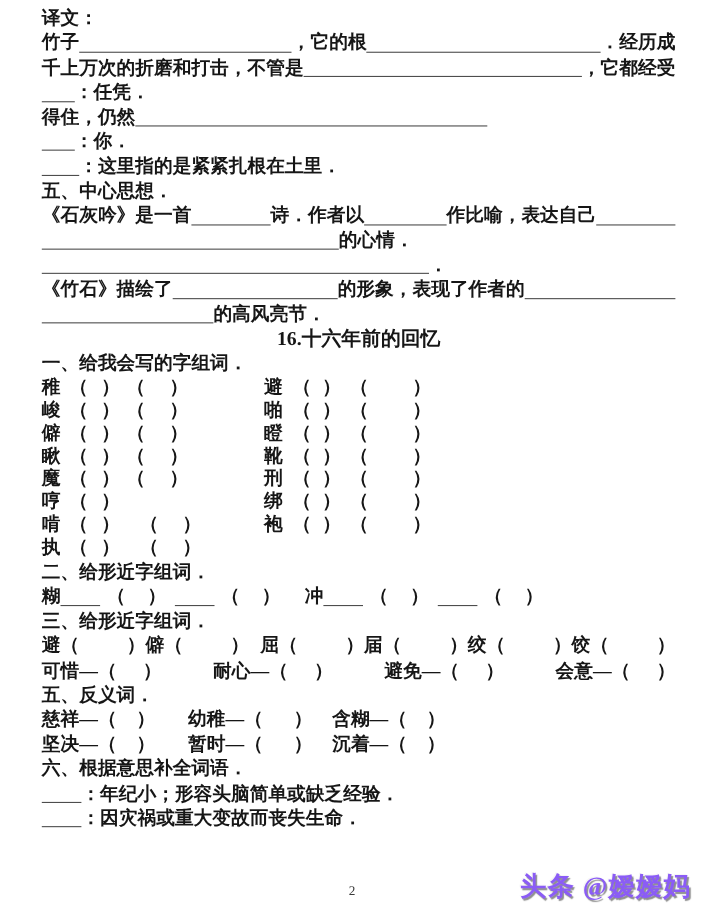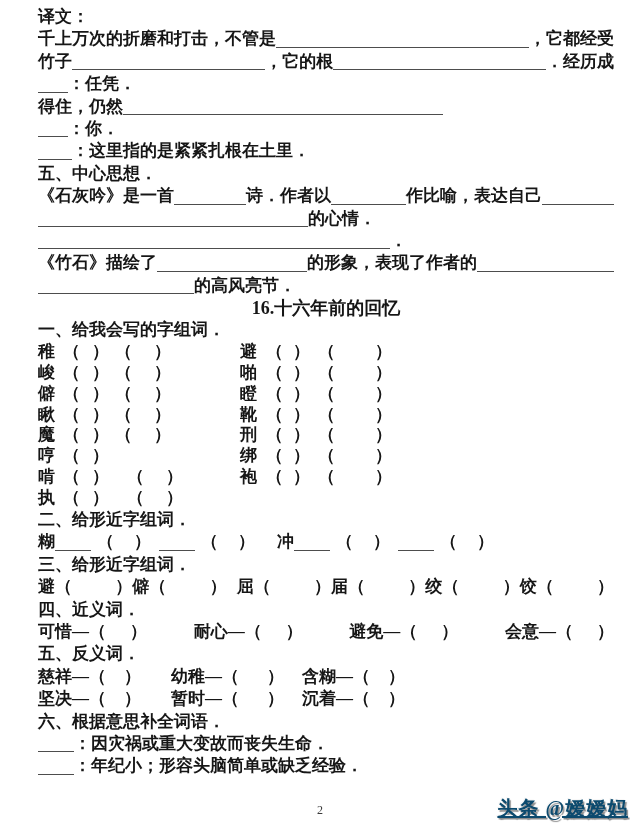--- a/index.html
+++ b/index.html
@@ -10,31 +10,31 @@
   .line.center { justify-content:center; }
   .line.title { font-size:18px; }
   .txt { display:inline-block; }
   .blank { display:inline-block; border-bottom:1.6px solid #4d4d4d; height:13px; align-self:flex-end; margin-bottom:3px; }
   .pgroup { display:inline-flex; justify-content:space-between; }
   .spacer { display:inline-block; }
   #word-grid .row { display:flex; align-items:baseline; height:20.9px; line-height:20.9px; font-size:17px; white-space:pre; }
   .cell-left { display:flex; align-items:baseline; width:202px; }
   .cell-right { display:flex; align-items:baseline; flex:1; }
   .footer-page { position:absolute; left:0; right:0; bottom:6px; text-align:center; font-size:12px; font-weight:400; color:#3a3a3a; }
-  .watermark { position:absolute; right:12px; bottom:2px; font-size:20px; letter-spacing:1px; color:#0c4a6e;
-               text-shadow:1.5px 1.5px 1px #8e8e8e, -1px -1px 0 #f6f6f6;text-decoration:underline; }
+  .watermark { position:absolute; right:12px; bottom:2px; font-size:24px; letter-spacing:1px; color:#8b5cf6;
+               text-shadow:1.5px 1.5px 1px #8e8e8e, -1px -1px 0 #f6f6f6; }
 </style>
 </head>
 <body>
 
 <div class="page">
   <div id="lines-top">
       <div class="line"><span class="txt">译文：</span></div>
+      <div class="line"><span class="txt">竹子</span><span class="blank" style="min-width: 150px; flex-grow: 1;"></span><span class="txt">，它的根</span><span class="blank" style="min-width: 160px; flex-grow: 1.1;"></span><span class="txt">．经历成</span></div>
       <div class="line"><span class="txt">千上万次的折磨和打击，不管是</span><span class="blank" style="min-width: 180px; flex-grow: 1;"></span><span class="txt">，它都经受</span></div>
-      <div class="line"><span class="txt">竹子</span><span class="blank" style="min-width: 150px; flex-grow: 1;"></span><span class="txt">，它的根</span><span class="blank" style="min-width: 160px; flex-grow: 1.1;"></span><span class="txt">．经历成</span></div>
       <div class="line"><span class="blank" style="min-width: 30px;"></span><span class="txt">：任凭．</span></div>
       <div class="line"><span class="txt">得住，仍然</span><span class="blank" style="min-width: 320px;"></span></div>
       <div class="line"><span class="blank" style="min-width: 30px;"></span><span class="txt">：你．</span></div>
       <div class="line"><span class="blank" style="min-width: 34px;"></span><span class="txt">：这里指的是紧紧扎根在土里．</span></div>
       <div class="line"><span class="txt">五、中心思想．</span></div>
       <div class="line"><span class="txt">《石灰吟》是一首</span><span class="blank" style="min-width: 72px;"></span><span class="txt">诗．作者以</span><span class="blank" style="min-width: 75px;"></span><span class="txt">作比喻，表达自己</span><span class="blank" style="min-width: 26px; flex-grow: 1;"></span></div>
       <div class="line"><span class="blank" style="min-width: 270px;"></span><span class="txt">的心情．</span></div>
       <div class="line"><span class="blank" style="min-width: 352px;"></span><span class="txt">．</span></div>
       <div class="line"><span class="txt">《竹石》描绘了</span><span class="blank" style="min-width: 150px;"></span><span class="txt">的形象，表现了作者的</span><span class="blank" style="min-width: 48px; flex-grow: 1;"></span></div>
       <div class="line"><span class="blank" style="min-width: 156px;"></span><span class="txt">的高风亮节．</span></div>
@@ -49,24 +49,23 @@
       <div class="row"><div class="cell-left"><span class="txt">魔</span><span class="spacer" style="min-width: 8px;"></span><span class="pgroup" style="min-width: 46px;"><span>（</span><span>）</span></span><span class="spacer" style="min-width: 6px;"></span><span class="pgroup" style="min-width: 56px;"><span>（</span><span>）</span></span></div><div class="cell-right"><span class="txt">刑</span><span class="spacer" style="min-width: 9px;"></span><span class="pgroup" style="min-width: 44px;"><span>（</span><span>）</span></span><span class="spacer" style="min-width: 8px;"></span><span class="pgroup" style="min-width: 74px;"><span>（</span><span>）</span></span></div></div>
       <div class="row"><div class="cell-left"><span class="txt">哼</span><span class="spacer" style="min-width: 8px;"></span><span class="pgroup" style="min-width: 46px;"><span>（</span><span>）</span></span></div><div class="cell-right"><span class="txt">绑</span><span class="spacer" style="min-width: 9px;"></span><span class="pgroup" style="min-width: 44px;"><span>（</span><span>）</span></span><span class="spacer" style="min-width: 8px;"></span><span class="pgroup" style="min-width: 74px;"><span>（</span><span>）</span></span></div></div>
       <div class="row"><div class="cell-left"><span class="txt">啃</span><span class="spacer" style="min-width: 8px;"></span><span class="pgroup" style="min-width: 46px;"><span>（</span><span>）</span></span><span class="spacer" style="min-width: 18px;"></span><span class="pgroup" style="min-width: 56px;"><span>（</span><span>）</span></span></div><div class="cell-right"><span class="txt">袍</span><span class="spacer" style="min-width: 9px;"></span><span class="pgroup" style="min-width: 44px;"><span>（</span><span>）</span></span><span class="spacer" style="min-width: 8px;"></span><span class="pgroup" style="min-width: 74px;"><span>（</span><span>）</span></span></div></div>
       <div class="row"><div class="cell-left"><span class="txt">执</span><span class="spacer" style="min-width: 8px;"></span><span class="pgroup" style="min-width: 46px;"><span>（</span><span>）</span></span><span class="spacer" style="min-width: 18px;"></span><span class="pgroup" style="min-width: 56px;"><span>（</span><span>）</span></span></div><div class="cell-right"></div></div>
     </div>
   <div id="lines-bottom">
       <div class="line"><span class="txt">二、给形近字组词．</span></div>
       <div class="line"><span class="txt">糊</span><span class="blank" style="min-width: 36px;"></span><span class="spacer" style="min-width: 6px;"></span><span class="pgroup" style="min-width: 54px;"><span>（</span><span>）</span></span><span class="spacer" style="min-width: 8px;"></span><span class="blank" style="min-width: 36px;"></span><span class="spacer" style="min-width: 6px;"></span><span class="pgroup" style="min-width: 54px;"><span>（</span><span>）</span></span><span class="spacer" style="min-width: 22px;"></span><span class="txt">冲</span><span class="blank" style="min-width: 36px;"></span><span class="spacer" style="min-width: 6px;"></span><span class="pgroup" style="min-width: 54px;"><span>（</span><span>）</span></span><span class="spacer" style="min-width: 8px;"></span><span class="blank" style="min-width: 36px;"></span><span class="spacer" style="min-width: 6px;"></span><span class="pgroup" style="min-width: 54px;"><span>（</span><span>）</span></span></div>
       <div class="line"><span class="txt">三、给形近字组词．</span></div>
       <div class="line"><span class="txt">避</span><span class="pgroup" style="min-width: 50px; flex-grow: 1;"><span>（</span><span>）</span></span><span class="txt">僻</span><span class="pgroup" style="min-width: 56px; flex-grow: 1;"><span>（</span><span>）</span></span><span class="spacer" style="min-width: 10px;"></span><span class="txt">屈</span><span class="pgroup" style="min-width: 50px; flex-grow: 1;"><span>（</span><span>）</span></span><span class="txt">届</span><span class="pgroup" style="min-width: 56px; flex-grow: 1;"><span>（</span><span>）</span></span><span class="txt">绞</span><span class="pgroup" style="min-width: 50px; flex-grow: 1;"><span>（</span><span>）</span></span><span class="txt">饺</span><span class="pgroup" style="min-width: 58px; flex-grow: 1;"><span>（</span><span>）</span></span></div>
-      <div class="line"><span class="txt">四、近义词．</span></div>
       <div class="line"><span class="txt">可惜—</span><span class="pgroup" style="min-width: 58px;"><span>（</span><span>）</span></span><span class="spacer" style="min-width: 20px; flex-grow: 1;"></span><span class="txt">耐心—</span><span class="pgroup" style="min-width: 58px;"><span>（</span><span>）</span></span><span class="spacer" style="min-width: 22px; flex-grow: 1;"></span><span class="txt">避免—</span><span class="pgroup" style="min-width: 58px;"><span>（</span><span>）</span></span><span class="spacer" style="min-width: 20px; flex-grow: 1;"></span><span class="txt">会意—</span><span class="pgroup" style="min-width: 58px;"><span>（</span><span>）</span></span></div>
       <div class="line"><span class="txt">五、反义词．</span></div>
       <div class="line"><span class="txt">慈祥—</span><span class="pgroup" style="min-width: 52px;"><span>（</span><span>）</span></span><span class="spacer" style="min-width: 30px;"></span><span class="txt">幼稚—</span><span class="pgroup" style="min-width: 62px;"><span>（</span><span>）</span></span><span class="spacer" style="min-width: 18px;"></span><span class="txt">含糊—</span><span class="pgroup" style="min-width: 52px;"><span>（</span><span>）</span></span></div>
       <div class="line"><span class="txt">坚决—</span><span class="pgroup" style="min-width: 52px;"><span>（</span><span>）</span></span><span class="spacer" style="min-width: 30px;"></span><span class="txt">暂时—</span><span class="pgroup" style="min-width: 62px;"><span>（</span><span>）</span></span><span class="spacer" style="min-width: 18px;"></span><span class="txt">沉着—</span><span class="pgroup" style="min-width: 52px;"><span>（</span><span>）</span></span></div>
       <div class="line"><span class="txt">六、根据意思补全词语．</span></div>
+      <div class="line"><span class="blank" style="min-width: 36px;"></span><span class="txt">：年纪小；形容头脑简单或缺乏经验．</span></div>
       <div class="line"><span class="blank" style="min-width: 36px;"></span><span class="txt">：因灾祸或重大变故而丧失生命．</span></div>
-      <div class="line"><span class="blank" style="min-width: 36px;"></span><span class="txt">：年纪小；形容头脑简单或缺乏经验．</span></div>
     </div>
   <div class="footer-page">2</div>
   <div class="watermark">头条 @嫒嫒妈</div>
 </div>
 
 </body></html>

